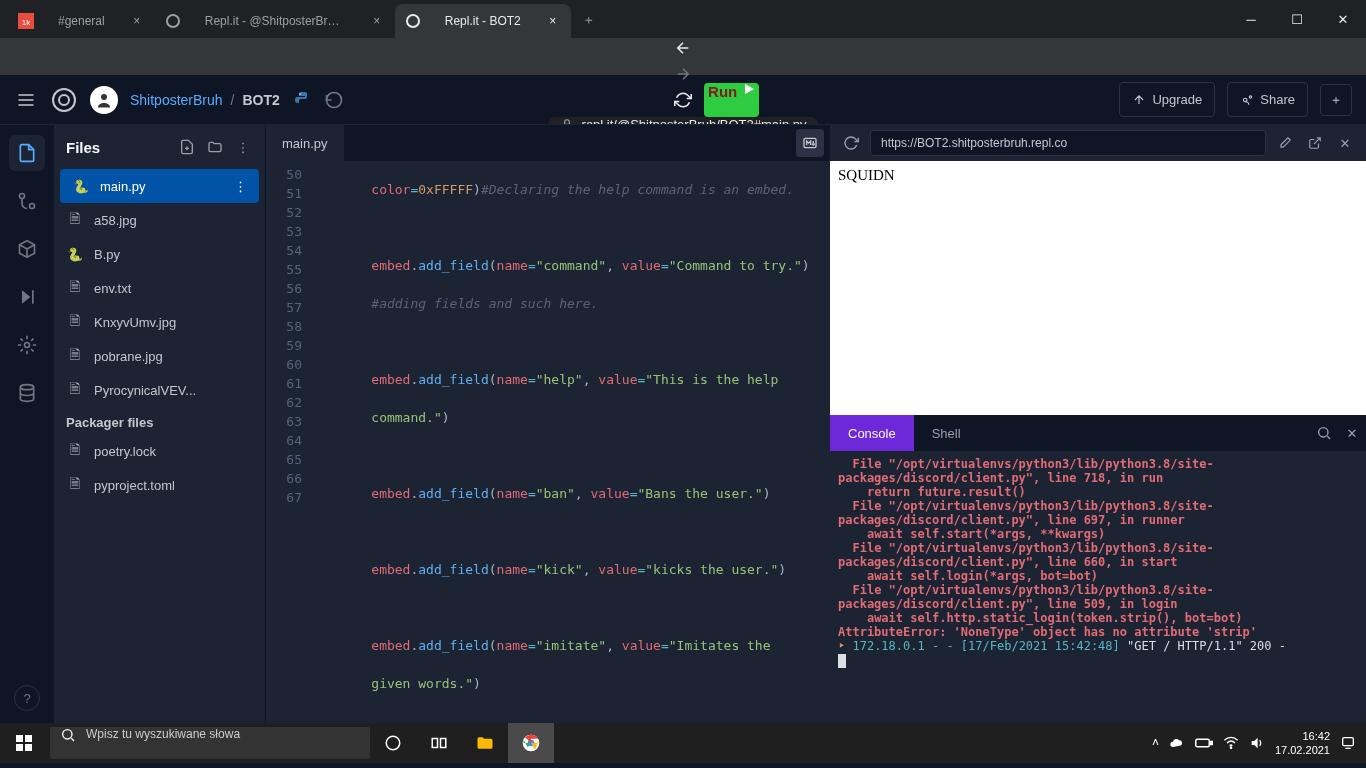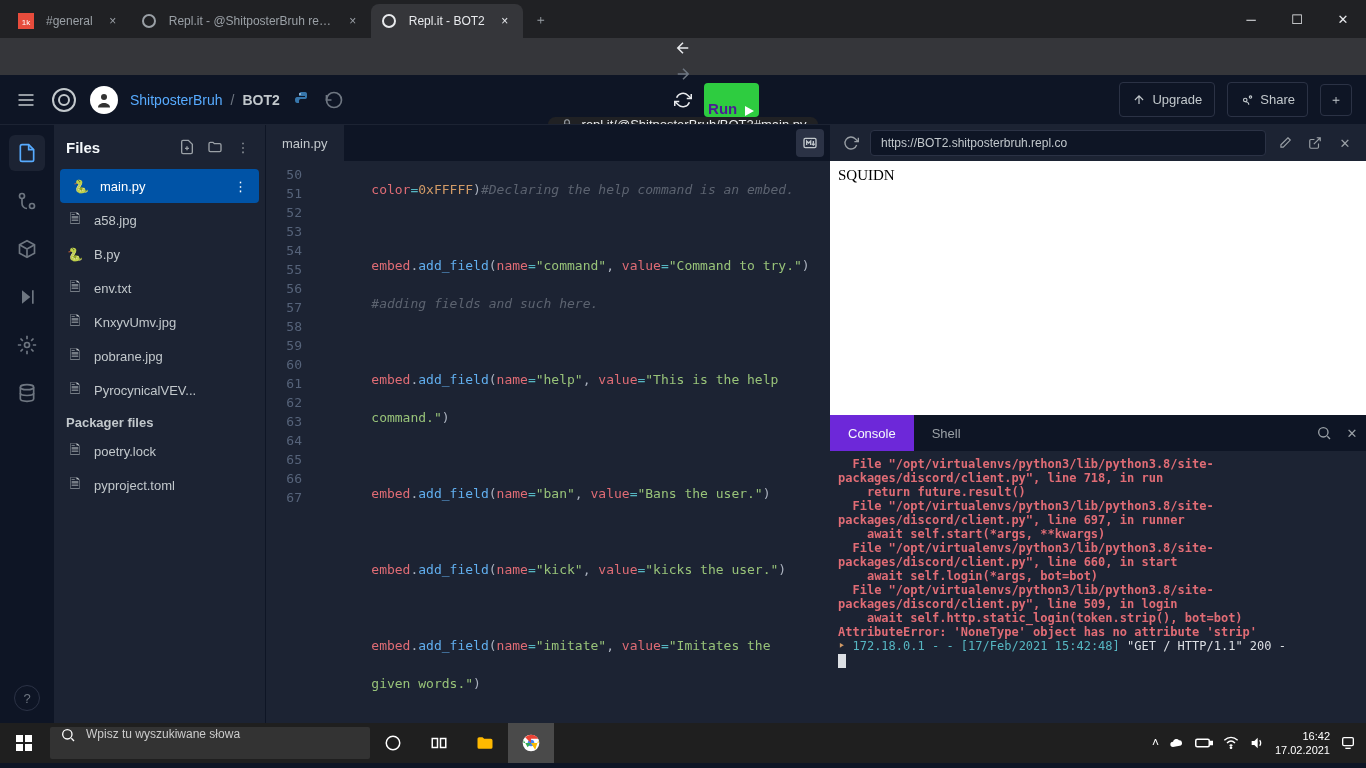--- a/index.html
+++ b/index.html
@@ -2,21 +2,21 @@
 <html><head>
 <meta charset="utf-8">
 <style>
 * { margin: 0; padding: 0; box-sizing: border-box; }
 body { font-family: -apple-system, BlinkMacSystemFont, "Segoe UI", sans-serif; background: #0e1525; color: #f5f9fc; width: 1366px; height: 768px; overflow: hidden; font-size: 13px; }
 
 
 .browser-chrome { background: #202124; height: 75px; display: flex; flex-direction: column; }
 .titlebar { height: 38px; display: flex; align-items: center; background: #202124; }
 .tabs { display: flex; flex: 1; padding-left: 8px; }
-.tab { height: 34px; display: flex; align-items: center; padding: 0 10px; gap: 12px; color: #9aa0a6; font-size: 12px; border-radius: 8px 8px 0 0; margin-top: 4px; min-width: 0; max-width: 240px; }
+.tab { height: 34px; display: flex; align-items: center; padding: 0 10px; gap: 24px; color: #9aa0a6; font-size: 12px; border-radius: 8px 8px 0 0; margin-top: 4px; min-width: 0; max-width: 240px; }
 .tab.active { background: #35363a; color: #e8eaed; }
 .tab .favicon { width: 16px; height: 16px; flex-shrink: 0; }
 .tab .title { white-space: nowrap; overflow: hidden; text-overflow: ellipsis; flex: 1; }
 .tab .close { width: 16px; height: 16px; display: flex; align-items: center; justify-content: center; }
 .newtab { width: 28px; height: 28px; display: flex; align-items: center; justify-content: center; color: #9aa0a6; margin-left: 4px; margin-top: 6px; }
 .winctrls { display: flex; }
 .winbtn { width: 46px; height: 30px; display: flex; align-items: center; justify-content: center; color: #e8eaed; }
 
 .addrbar { height: 37px; display: flex; align-items: center; background: #35363a; border-top: 1px solid #35363a; padding: 0 8px; gap: 8px; flex-direction: column; }
 .navbtn { width: 28px; height: 28px; display: flex; align-items: center; justify-content: center; color: #9aa0a6; border-radius: 50%; }
@@ -28,21 +28,21 @@
 .repl { height: 648px; display: flex; flex-direction: column; background: #0e1525; }
 .repl-header { height: 50px; display: flex; align-items: center; padding: 0 14px; gap: 12px; border-bottom: 1px solid #1c2333; }
 .hamburger { width: 24px; height: 24px; display: flex; align-items: center; justify-content: center; color: #c2c8cc; }
 .logo-replit { width: 28px; height: 28px; }
 .avatar-small { width: 28px; height: 28px; border-radius: 50%; background: #fff; display:flex;align-items:center;justify-content:center;}
 .breadcrumb { color: #57abff; font-size: 14px; display: flex; align-items: center; gap: 8px; }
 .breadcrumb .sep { color: #6e7681; }
 .breadcrumb .proj { color: #c2c8cc; font-weight: 600; }
 .lang-badge { width: 20px; height: 20px; }
 .header-spacer { flex: 1; }
-.run-btn { background: #2ecc40; color: #4c1d95; border: none; height: 34px; padding: 0 4px; border-radius: 4px; font-weight: 600; font-size: 15px; display: flex; align-items: flex-end; gap: 6px; }
+.run-btn { background: #2ecc40; color: #7f1d1d; border: none; height: 34px; padding: 0 4px; border-radius: 4px; font-weight: 600; font-size: 15px; display: flex; align-items: flex-start; gap: 6px; }
 .hdr-btn { height: 35px; padding: 0 12px; border: 1px solid #2b3245; border-radius: 4px; display: flex; align-items: center; gap: 6px; color: #c2c8cc; font-size: 13px; background: transparent; }
 .hdr-iconbtn { width: 32px; height: 32px; border: 1px solid #2b3245; border-radius: 4px; display: flex; align-items: center; justify-content: center; color: #c2c8cc; }
 
 
 .repl-body { flex: 1; display: flex; min-height: 0; }
 
 
 .leftrail { width: 54px; background: #0e1525; display: flex; flex-direction: column; align-items: center; padding-top: 10px; gap: 12px; }
 .rail-icon { width: 36px; height: 36px; display: flex; align-items: center; justify-content: center; color: #6e7681; border-radius: 6px; }
 .rail-icon.active { background: #1c2333; color: #57abff; }

